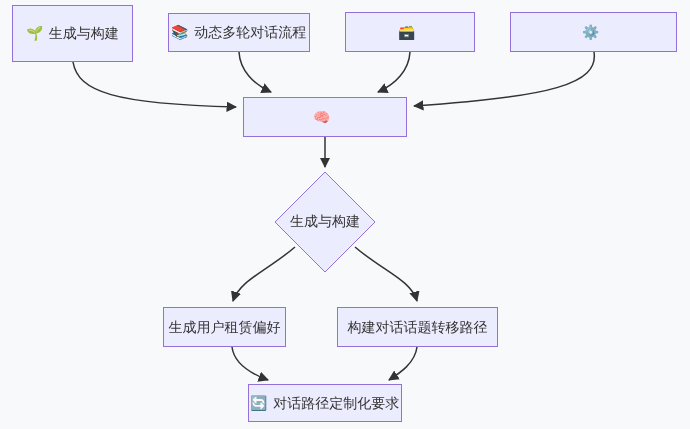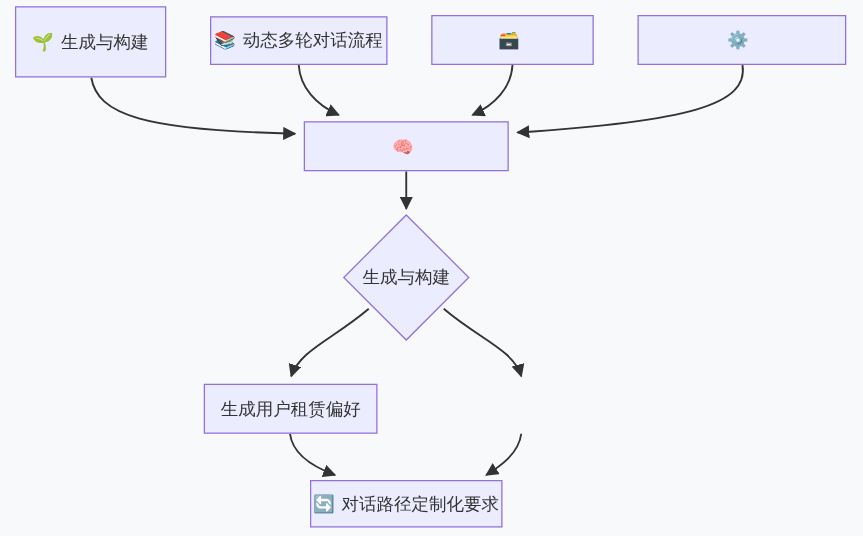--- a/index.html
+++ b/index.html
@@ -32,21 +32,21 @@
     justify-content: center;
     text-align: center;
     white-space: nowrap;
   }
   .node .icon { margin-right: 5px; font-size: 14px; }
   .node-seed      { left: 12px;  top: 5px;   width: 121px; height: 57px; flex-direction: column; }
   .node-product   { left: 168px; top: 13px;  width: 142px; height: 39px; }
   .node-topicdef  { left: 345px; top: 12px;  width: 130px; height: 40px; }
   .node-pathreq   { left: 510px; top: 12px;  width: 167px; height: 40px; }
   .node-llm       { left: 243px; top: 97px;  width: 164px; height: 40px; }
-  .node-userpref  { left: 163px; top: 307px; width: 139px; height: 40px; }
+  .node-userpref  { left: 163px; top: 307px; width: 123px; height: 40px; }
   .node-transfer  { left: 337px; top: 307px; width: 161px; height: 40px; }
   .node-dynamic   { left: 248px; top: 384px; width: 154px; height: 38px; }
   .diamond-label {
     position: absolute;
     left: 275px; top: 202px;
     width: 100px; height: 40px;
     display: flex;
     align-items: center;
     justify-content: center;
     color: #333333;
@@ -105,19 +105,22 @@
   </div>
 
   <div class="diamond-label">
     <span>生成与构建</span>
   </div>
 
   <div class="node node-userpref">
     <span>生成用户租赁偏好</span>
   </div>
 
+  <div class="node node-transfer">
+    <span>构建对话话题转移路径</span>
+  </div>
 
   <div class="node node-dynamic">
     <span class="icon">🔄</span>
     <span>对话路径定制化要求</span>
   </div>
 
 </div>
 
 </body></html>

